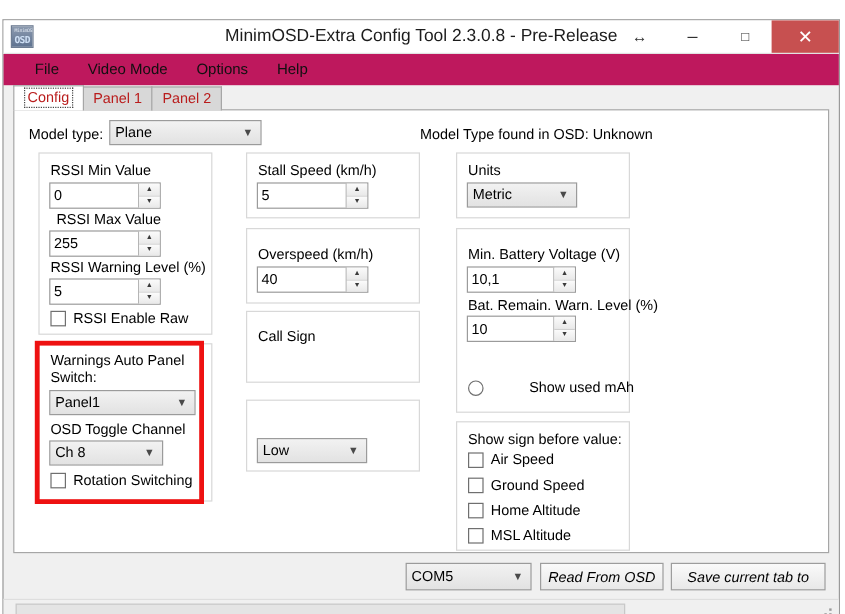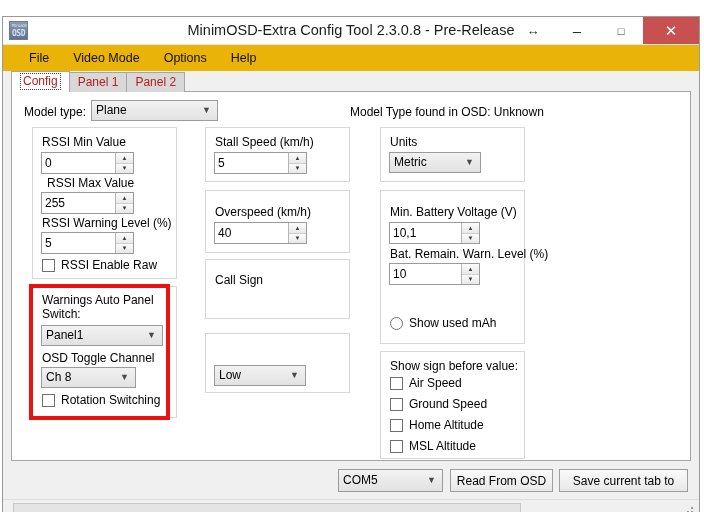--- a/index.html
+++ b/index.html
@@ -73,21 +73,21 @@
     color: #303030;
   }
   #btn-resize { right: 144px; width: 44px; font-size: 13px; }
   #btn-min    { right: 100px; width: 44px; font-size: 15px; }
   #btn-max    { right: 56px;  width: 44px; font-size: 11px; }
   #btn-close  { right: 0;     width: 56px; background: #c75050; color: #ffffff; font-size: 15px; }
 
   
   #menubar {
     height: 26px;
-    background: #eab308;
+    background: #be185d;
     display: flex;
     align-items: center;
     padding-left: 14px;
     flex: none;
   }
   .menu-item {
     padding: 3px 12px;
     font-size: 12.5px;
     color: #101010;
   }
@@ -271,21 +271,21 @@
     position: relative;
   }
   .btn {
     position: absolute;
     height: 23px;
     background: linear-gradient(#fafafa, #e8e8e8);
     border: 1px solid #9d9d9d;
     box-sizing: border-box;
     font-size: 12px;
     color: #000;
-    display: flex; align-items: center; justify-content: center;
+    display: flex; align-items: center; justify-content: center; font-style: italic;
   }
 
   #statusbar {
     flex: none;
     height: 22px;
     background: #f0f0f0;
     border-top: 1px solid #dedede;
     position: relative;
   }
   #status-panel {
@@ -456,21 +456,21 @@
         </div>
       </div>
       <div class="lbl" style="position:absolute;left:9px;top:56px;">Bat. Remain. Warn. Level (%)</div>
       <div class="spin" style="left:8px;top:72px;width:91px;">
         <div class="val">10</div>
         <div class="btns">
           <div>▲</div>
           <div>▼</div>
         </div>
       </div>
-      <div class="radiorow" style="left:9px;top:125px;">
+      <div class="radiorow" style="left:9px;top:125px;gap:32px;">
         <span class="radio"></span>
         <span>Show used mAh</span>
       </div>
     </div>
 
     <div class="groupbox" style="left:368px;top:259px;width:145px;height:108px;">
       <div class="lbl" style="position:absolute;left:9px;top:7px;">Show sign before value:</div>
       <div class="checkrow" style="left:9px;top:24px;align-items:flex-end;">
         <span class="checkbox"></span>
         <span>Air Speed</span>

